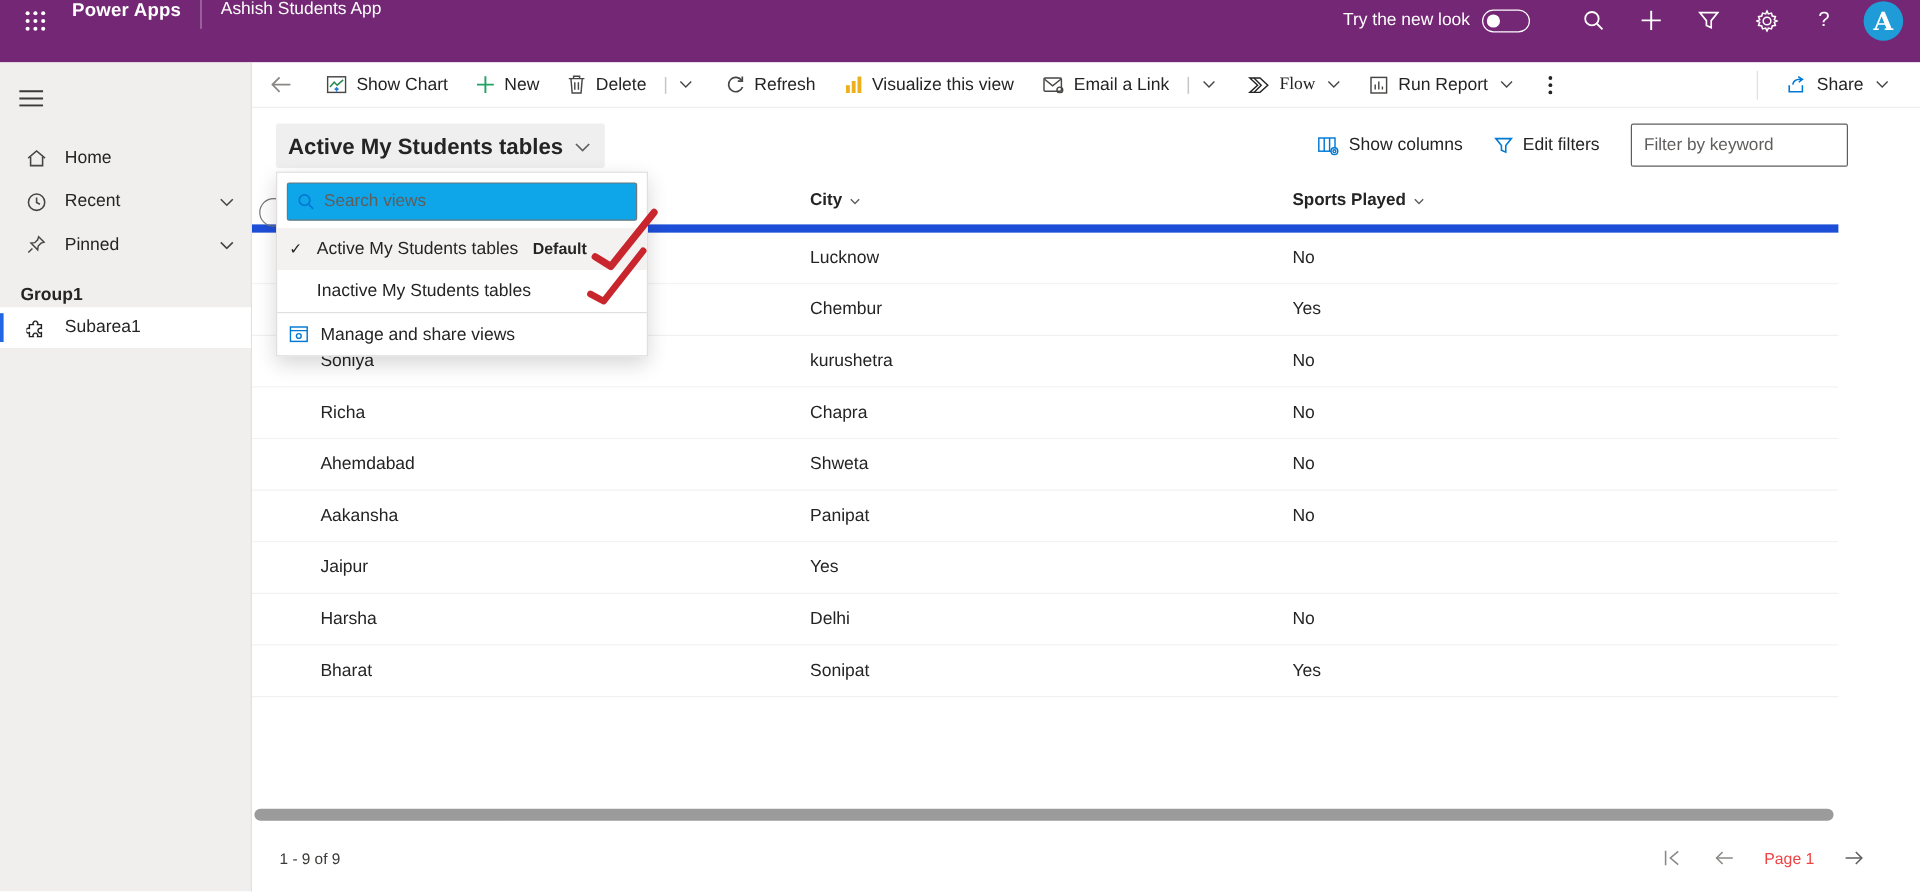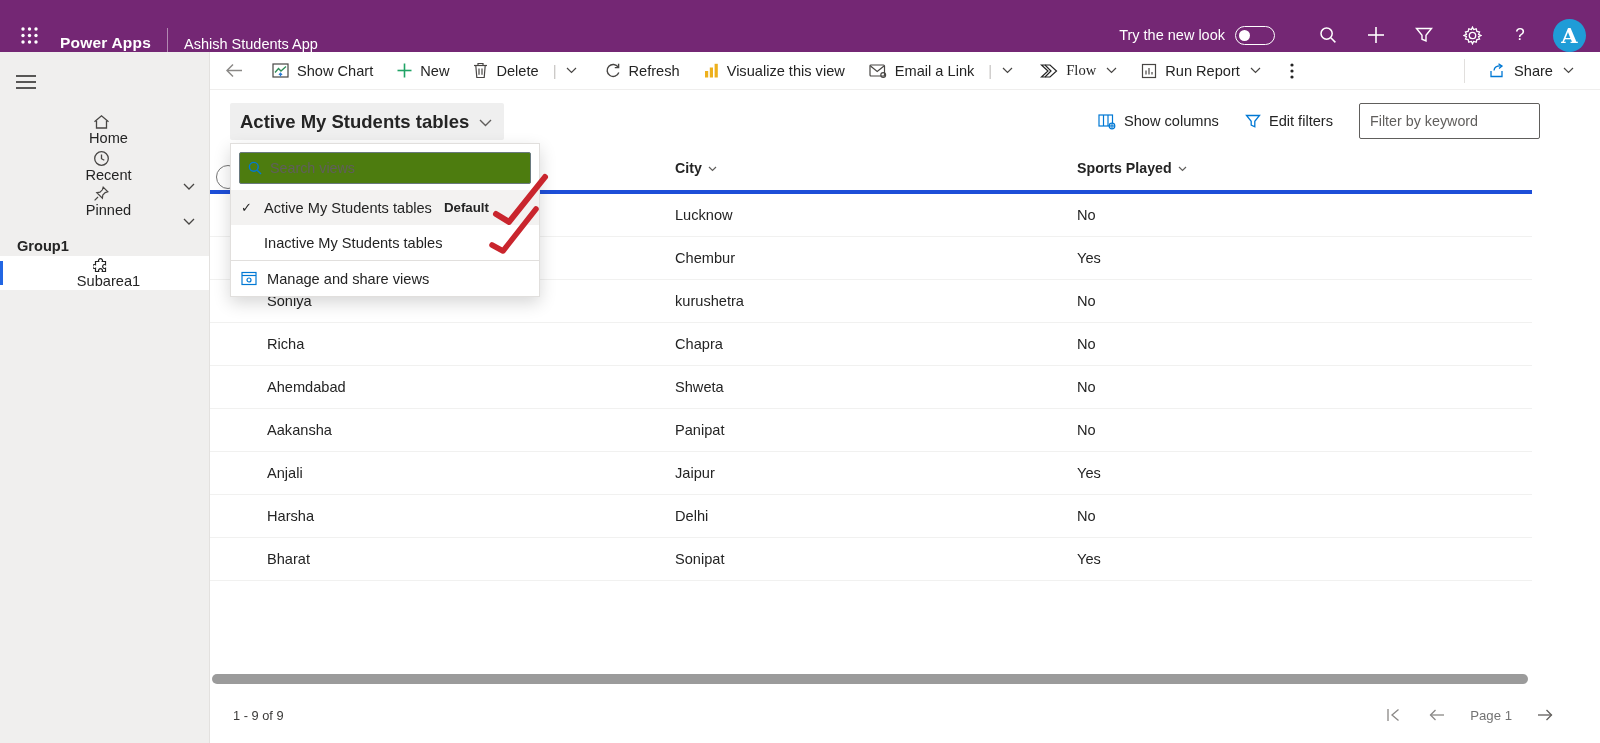--- a/index.html
+++ b/index.html
@@ -1,40 +1,40 @@
 <!DOCTYPE html>
 <html><head>
 <meta charset="utf-8">
 <style>
   * { margin:0; padding:0; box-sizing:border-box; }
   html,body { width:1600px; height:743px; overflow:hidden; }
   body { font-family:"Liberation Sans","DejaVu Sans",sans-serif; color:#242424; background:#fff; font-size:14.5px; }
   svg { display:block; }
 
   
-  .topbar { height:52px; background:#742774; display:flex; align-items:flex-end; color:#fff; padding:0 14px 0 12px; }
+  .topbar { height:52px; background:#742774; display:flex; align-items:flex-start; color:#fff; padding:0 14px 0 12px; }
   .waffle-btn { width:34px; height:34px; display:flex; align-items:center; justify-content:center; cursor:pointer; }
   .product-name { font-size:15.5px; font-weight:700; margin-left:14px; letter-spacing:.2px; }
   .top-divider { width:1px; height:24px; background:rgba(255,255,255,.45); margin:0 16px; }
   .app-name { font-size:14.5px; }
   .topbar-right { margin-left:auto; display:flex; align-items:center; gap:0; }
   .newlook-label { font-size:14.5px; margin-right:10px; }
   .toggle { width:40px; height:19px; border:1px solid #fff; border-radius:10px; position:relative; cursor:pointer; margin-right:22px; }
   .toggle .knob { position:absolute; left:3px; top:3px; width:11px; height:11px; background:#fff; border-radius:50%; }
   .top-icon { width:34px; height:34px; display:flex; align-items:center; justify-content:center; cursor:pointer; margin-left:14px; color:#fff; }
   .qmark { font-size:17px; }
   .avatar { width:33px; height:33px; border-radius:50%; background:#1f9cd7; color:#fff; display:flex; align-items:center; justify-content:center; font-family:"DejaVu Serif","Liberation Serif",serif; font-size:21px; font-weight:700; margin-left:16px; cursor:pointer; }
 
   
   .shell { display:flex; height:691px; }
 
   
   .sidebar { width:210px; background:#f0efee; border-right:1px solid #e3e1df; padding-top:10px; flex-shrink:0; }
   .hamburger { width:40px; height:40px; display:flex; align-items:center; justify-content:center; margin-left:6px; cursor:pointer; color:#3b3a39; }
-  .nav-item { height:36px; display:flex; align-items:center; padding:0 14px 0 22px; cursor:pointer; color:#242424; font-size:14.6px;flex-direction:column; }
+  .nav-item { height:36px; display:flex; align-items:center; padding:0 14px 0 22px; cursor:pointer; color:#242424; font-size:14.6px; }
   .nav-item .nico { width:17px; color:#484644; margin-right:15px; flex-shrink:0; }
   .nav-item .chev { margin-left:auto; color:#484644; }
   .group-label { font-weight:700; font-size:14.6px; padding:16px 0 2px 17px; }
   .nav-item.selected { background:#fff; position:relative; height:34px; }
   .nav-item.selected::before { content:""; position:absolute; left:0; top:5px; bottom:5px; width:3px; background:#2266e3; }
 
   
   .main { flex:1; display:flex; flex-direction:column; min-width:0;border-radius:21px; }
 
   
@@ -57,43 +57,43 @@
   .view-chip .vname { font-size:18.5px; font-weight:700; color:#242424; }
   .view-chip .vchev { color:#605e5c; margin-top:3px; }
   .viewbar-right { margin-left:auto; display:flex; align-items:center; gap:26px; }
   .vb-btn { display:flex; align-items:center; gap:8px; cursor:pointer; font-size:14.6px; color:#242424; height:36px; }
   .vb-btn .bico { color:#0078d4; }
   .keyword-input { width:181px; height:36px; border:1px solid #605e5c; border-radius:2px; font-size:14.3px; padding:0 10px; color:#242424; font-family:inherit; outline:none; background:#fff; }
   .keyword-input::placeholder { color:#605e5c; }
 
   
   .grid { width:1322px; }
-  .grid-header { display:grid; grid-template-columns:57px 408px 402px 1fr; height:48px; align-items:center; border-bottom:4px solid #1d4ed8; }
+  .grid-header { display:grid; grid-template-columns:57px 408px 402px 1fr; height:48px; align-items:center; border-bottom:7px solid #1d4ed8; }
   .col-head { display:flex; align-items:center; gap:6px; font-weight:700; font-size:14.2px; color:#242424; cursor:pointer; }
   .col-head .hchev { color:#605e5c; margin-top:2px; }
   .grid-row { display:grid; grid-template-columns:57px 408px 402px 1fr; height:43px; align-items:center; border-bottom:1px solid #f1f1f0; font-size:14.6px; color:#242424; cursor:pointer; background:#fff; }
 
   
   .peek-circle { position:absolute; left:6px; top:75px; width:24px; height:24px; border:1.6px solid #767676; border-radius:50%; z-index:1; }
 
   
   .hscroll { position:absolute; left:0; top:583px; width:1322px; height:12px; }
   .hscroll .thumb { position:absolute; left:2px; top:1px; width:1316px; height:10px; background:#9b9b9b; border-radius:6px; cursor:grab; }
 
   
   .gridfooter { position:absolute; left:0; top:605px; width:100%; height:40px; display:flex; align-items:center; padding:0 44px 0 23px; color:#444;gap:27px; }
   .rec-count { font-size:12.8px; color:#3b3a39; }
   .pager { margin-left:auto; display:flex; align-items:center; gap:22px; }
   .pg-btn { display:flex; align-items:center; justify-content:center; width:22px; height:22px; cursor:pointer; color:#8a8886; }
   .pg-btn.next { color:#605e5c; }
-  .page-label { font-size:13.2px; color:#737373; }
+  .page-label { font-size:13.2px; color:#ef4444; }
 
   
   .flyout { position:absolute; left:20px; top:53px; width:310px; background:#fff; border:1px solid #e1dfdd; box-shadow:0 6px 16px rgba(0,0,0,.16); z-index:10; }
-  .search-views { margin:8px 8px 6px 8px; height:32px; border:1px solid #69797e; border-radius:2px; display:flex; align-items:center; padding:0 8px; background:#4d7c0f; }
+  .search-views { margin:8px 8px 6px 8px; height:32px; border:1px solid #69797e; border-radius:2px; display:flex; align-items:center; padding:0 8px; background:#0ea5e9; }
   .search-views .sico { color:#0078d4; margin-right:8px; flex-shrink:0; }
   .search-views input { border:none; outline:none; flex:1; font-size:14.3px; font-family:inherit; color:#242424; background:transparent; }
   .search-views input::placeholder { color:#605e5c; }
   .fly-item { height:35px; display:flex; align-items:center; padding:0 10px; font-size:14.6px; cursor:pointer; color:#242424; }
   .fly-item.selected { background:#f3f2f1; }
   .fly-item .checkmark { width:16px; margin-right:7px; color:#242424; font-size:13px; }
   .fly-item .spacer { width:23px; }
   .default-badge { margin-left:auto; font-weight:700; font-size:13.3px; margin-right:40px; }
   .fly-divider { height:1px; background:#e1dfdd; }
   .fly-item .mico { margin-right:10px; color:#0078d4; }
@@ -458,21 +458,20 @@
 
         <div class="grid-row">
           <div></div>
           <div>Aakansha</div>
           <div>Panipat</div>
           <div>No</div>
         </div>
 
         <div class="grid-row">
           <div></div>
-          <div>Anjali</div>
           <div>Jaipur</div>
           <div>Yes</div>
         </div>
 
         <div class="grid-row">
           <div></div>
           <div>Harsha</div>
           <div>Delhi</div>
           <div>No</div>
         </div>

